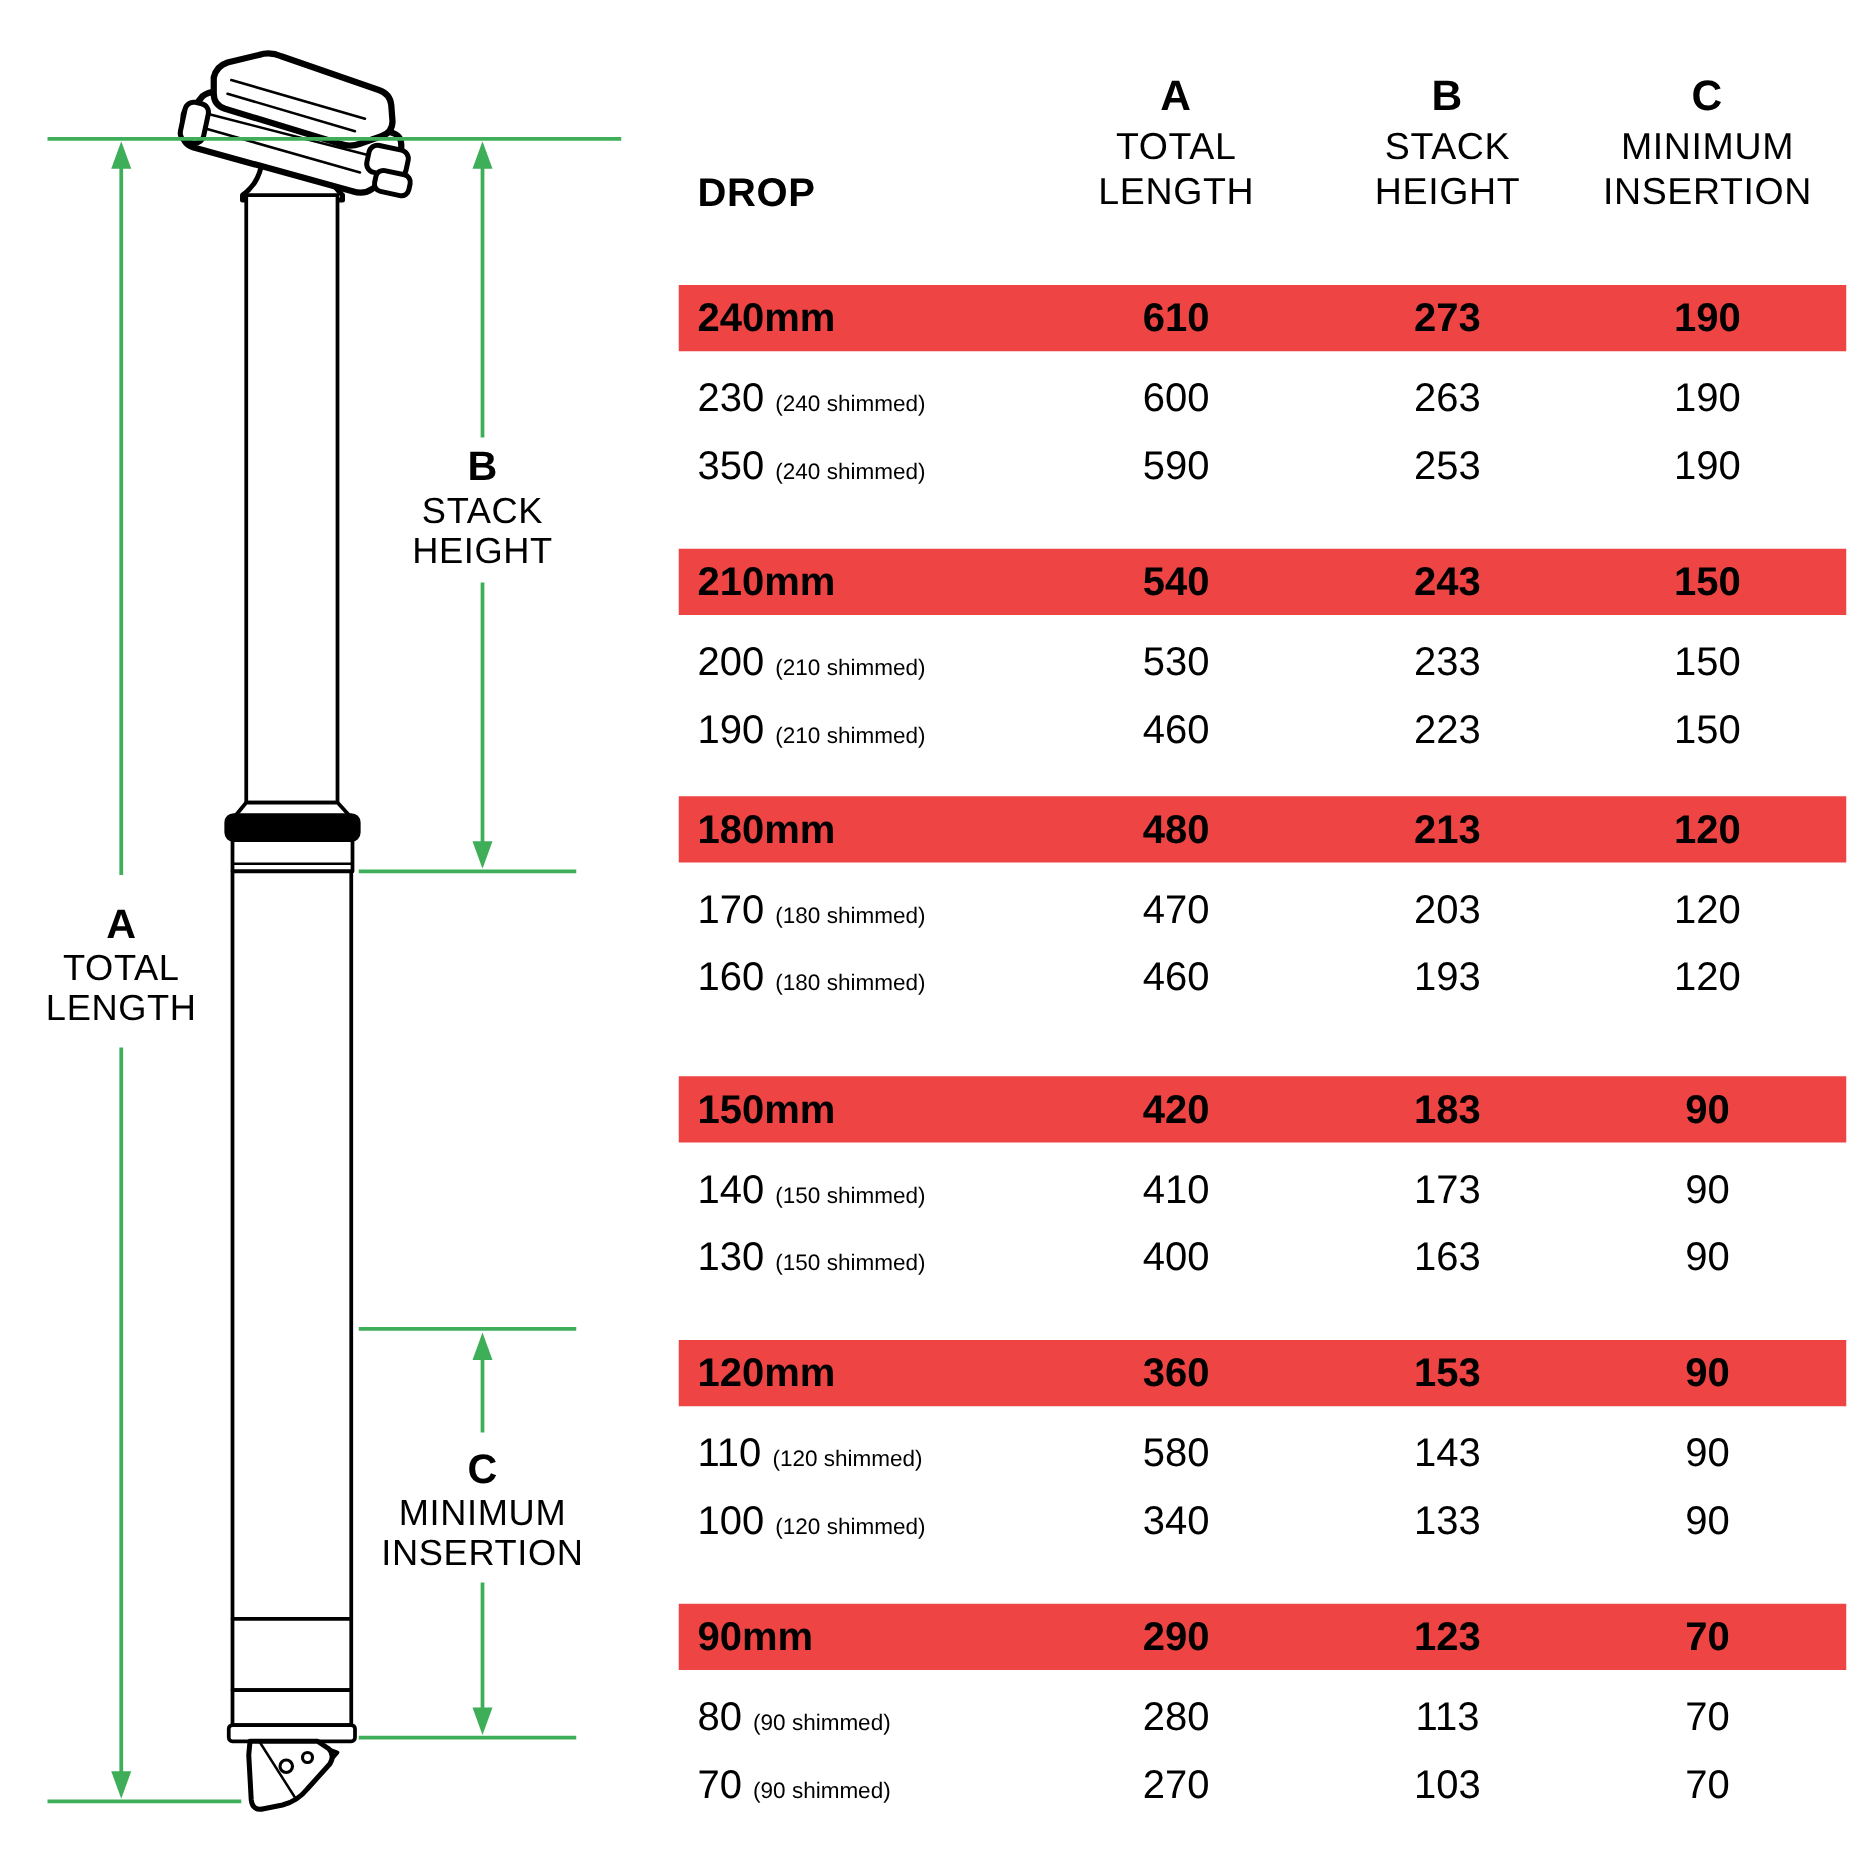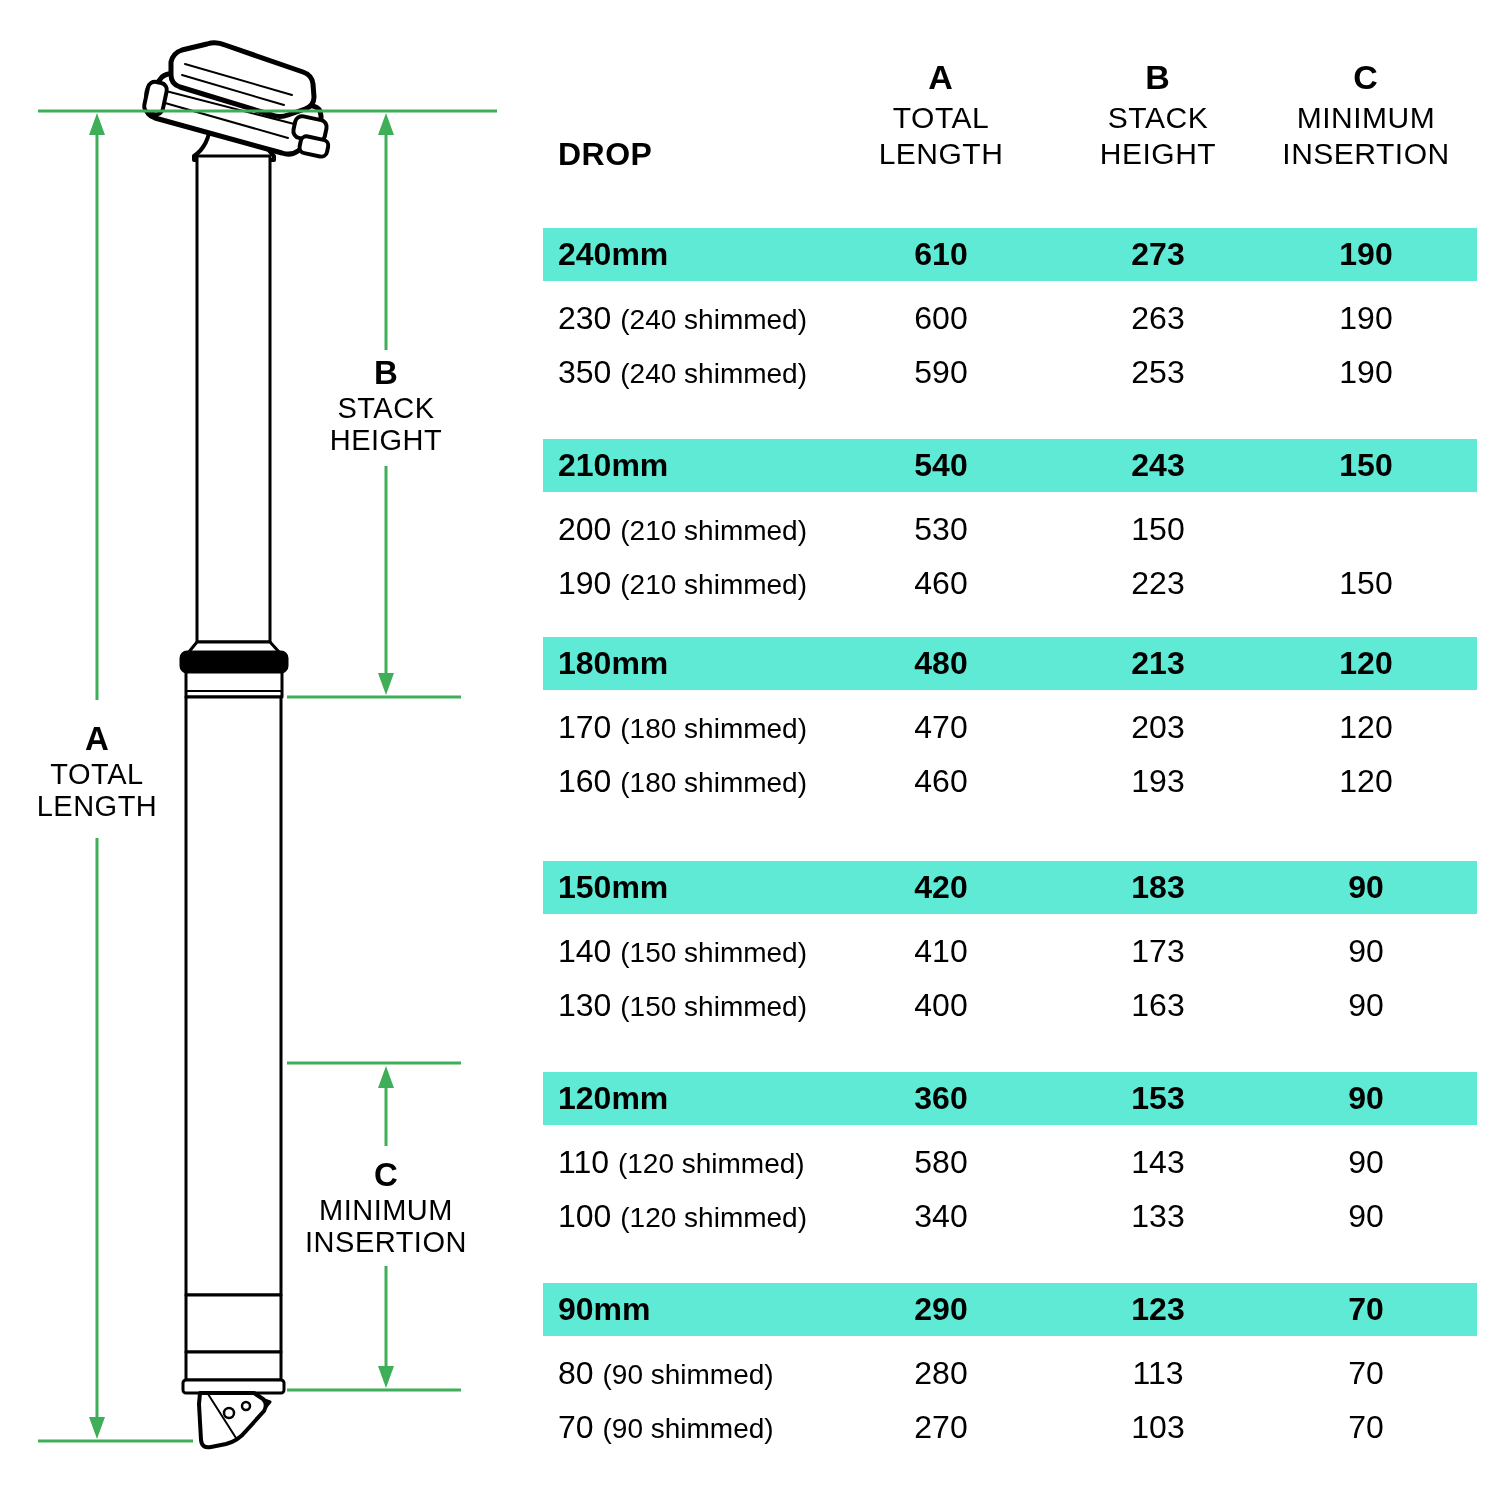--- a/index.html
+++ b/index.html
@@ -18,26 +18,26 @@
   .thead{position:absolute;top:54px;left:0;width:100%;}
   .hcell{text-align:center;}
   .hletter{height:46px;line-height:46px;font-size:34px;font-weight:bold;letter-spacing:1px;}
   .hword{height:36px;line-height:36px;font-size:30px;letter-spacing:0.5px;}
   .hdrop{display:flex;align-items:flex-end;}
   .drop-label{font-size:32px;font-weight:bold;letter-spacing:0.5px;line-height:36px;padding-left:15px;}
   
   .section{position:absolute;left:0;width:100%;}
   .row{height:54px;}
   .row .cell{line-height:54px;font-size:32px;text-align:center;white-space:nowrap;}
-  .row.band{height:53px;background:#5eead4;}
+  .row.band{height:53px;background:#ef4444;}
   .row.band .cell{line-height:53px;font-weight:bold;}
   .row.data{margin-top:0;}
   .row.data.first{margin-top:10px;}
   .cell.dropcol{text-align:left;padding-left:15px;}
-  .note{font-size:28px;}
+  .note{font-size:18px;}
 </style>
 </head>
 <body>
 
 <div id="canvas">
 
   <svg id="diagram-svg" width="543" height="1500" viewBox="0 0 543 1500">
 
     <g stroke="#000" fill="#fff" stroke-linejoin="round" stroke-linecap="round">
 
@@ -170,20 +170,21 @@
     <div class="section" style="top:439px">
       <div class="row band grid4">
         <div class="cell dropcol">210mm</div>
         <div class="cell">540</div>
         <div class="cell">243</div>
         <div class="cell">150</div>
       </div>
       <div class="row data first grid4">
         <div class="cell dropcol"><span>200</span> <span class="note">(210 shimmed)</span></div>
         <div class="cell">530</div>
+        <div class="cell">233</div>
         <div class="cell">150</div>
       </div>
       <div class="row data grid4">
         <div class="cell dropcol"><span>190</span> <span class="note">(210 shimmed)</span></div>
         <div class="cell">460</div>
         <div class="cell">223</div>
         <div class="cell">150</div>
       </div>
     </div>
 

